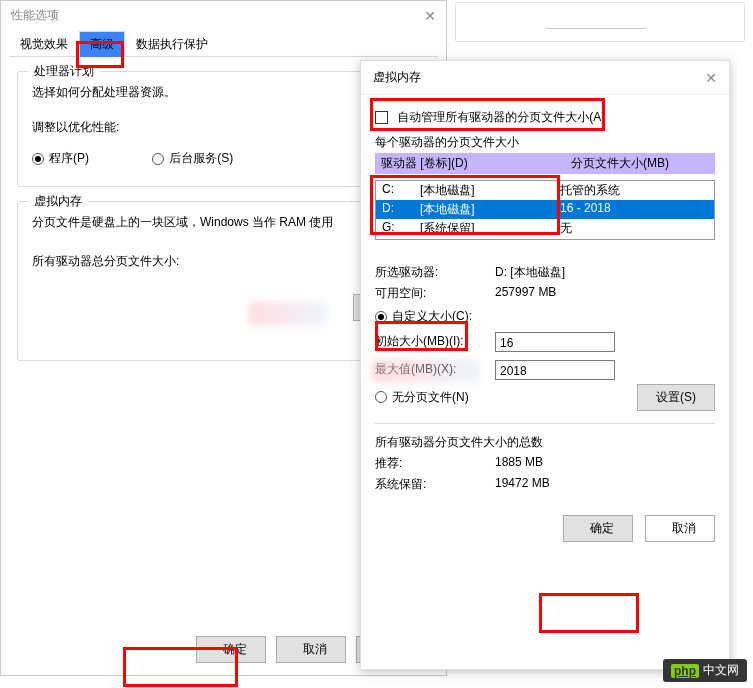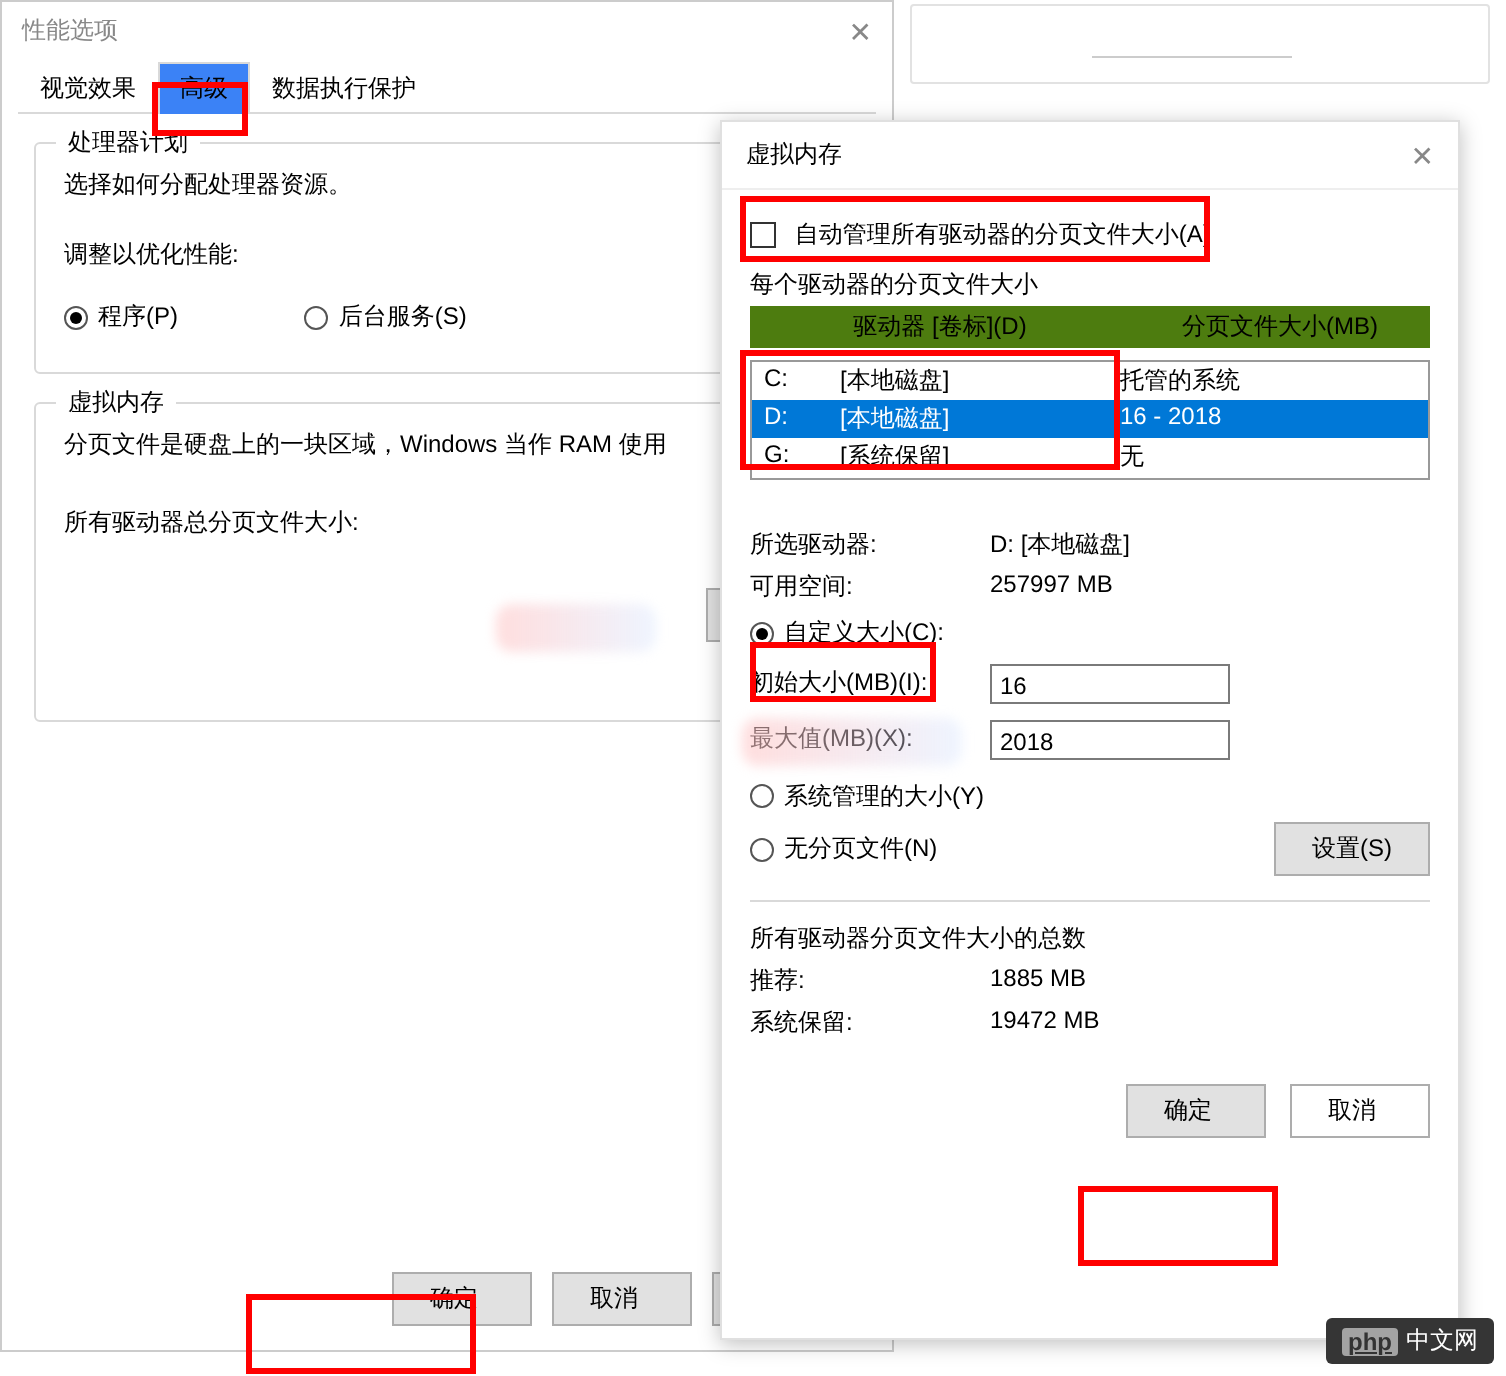--- a/index.html
+++ b/index.html
@@ -18,50 +18,50 @@
 
     .groupbox { border: 1px solid #d9d9d9; margin: 14px 16px; padding: 12px 14px 18px; position: relative; border-radius: 3px; }
     .group-legend { position: absolute; top: -9px; left: 10px; background: #fff; padding: 0 6px; white-space: nowrap; }
 
     .radio-row { display: inline-flex; align-items: center; gap: 5px; margin-right: 60px; }
     .radio-dot { width: 12px; height: 12px; border: 1px solid #555; border-radius: 50%; position: relative; display: inline-block; }
     .radio-dot.checked::after { content: ""; width: 6px; height: 6px; background: #000; border-radius: 50%; position: absolute; left: 2px; top: 2px; }
 
     .vm-row { display: flex; justify-content: space-between; align-items: center; }
 
-    .btn { border: 1px solid #adadad; background: #e1e1e1; padding: 4px 18px; display: inline-block; text-align: left; cursor: default; }
+    .btn { border: 1px solid #adadad; background: #e1e1e1; padding: 4px 18px; display: inline-block; text-align: right; cursor: default; }
     .btn.disabled { color: #888; }
 
     .bottom-actions { position: absolute; bottom: 12px; right: 12px; display: flex; gap: 10px; }
 
     .window2 {
       position: absolute; left: 360px; top: 60px; width: 370px; height: 610px;
       border: 1px solid #e0e0e0; background: #fff; box-shadow: 0 2px 10px rgba(0,0,0,0.25);
     }
     .titlebar2 { display: flex; justify-content: space-between; align-items: center; padding: 8px 12px; border-bottom: 1px solid #eee; }
 
     .checkbox { width: 13px; height: 13px; border: 1px solid #333; display: inline-block; vertical-align: middle; }
 
     .drive-list { border: 1px solid #999; margin: 6px 14px 0; height: 60px; overflow: hidden; }
     .drive-header { display: flex; }
-    .drive-header .col { border-right: 1px solid #d0d0d0; padding: 2px 6px; background: #4d7c0f; text-align: center; }
+    .drive-header .col { border-right: 1px solid #d0d0d0; padding: 2px 6px; background: #c4b5fd; }
     .drive-row { display: flex; padding: 1px 0; }
     .drive-row span { padding: 0 6px; white-space: nowrap; }
     .drive-row.selected { background: #0078d7; color: #fff; }
 
     .info-row { display: flex; margin: 4px 14px; }
     .info-label { width: 120px; }
     .info-value { flex: 1; }
 
     .size-input { border: 1px solid #7a7a7a; height: 20px; width: 120px; padding: 0 4px; line-height: 20px; display: inline-block; }
 
     .hl-red { outline: 3px solid #ff0000; outline-offset: -3px; position: absolute; pointer-events: none; }
 
     .php-logo { position: absolute; right: 6px; bottom: 6px; background: #353535; color: #fff; font-size: 11px; padding: 3px 8px; border-radius: 3px; display: flex; align-items: center; gap: 4px; }
-    .php-logo .p { background: #a3a3a3; color: #333; font-weight: bold; padding: 0 3px; border-radius: 2px; text-decoration: underline; }
+    .php-logo .p { background: #84cc16; color: #333; font-weight: bold; padding: 0 3px; border-radius: 2px; text-decoration: underline; }
 
     .top-partial { position: absolute; right: 8px; top: 2px; width: 290px; height: 40px; border: 1px solid #e2e2e2; border-radius: 2px; background: #fff; }
     .top-partial .inner { position: absolute; left: 90px; top: 8px; width: 100px; height: 18px; border-bottom: 1px solid #ccc; }
 
     .blur-blob { position: absolute; width: 80px; height: 24px; background: linear-gradient(90deg, rgba(255,200,200,0.6), rgba(200,220,255,0.3)); filter: blur(3px); border-radius: 8px; }
   </style>
 </head>
 <body>
 
 <div class="top-partial">
@@ -170,26 +170,20 @@
 
   <div class="info-row" style="align-items:center">
     <span class="info-label">初始大小(MB)(I):</span>
     <span class="size-input">16</span>
   </div>
   <div class="info-row" style="align-items:center;margin-top:8px">
     <span class="info-label">最大值(MB)(X):</span>
     <span class="size-input">2018</span>
   </div>
 
-  <div style="margin:10px 14px 4px">
-    <label class="radio-row">
-      <span class="radio-dot"></span>
-      <span>系统管理的大小(Y)</span>
-    </label>
-  </div>
   <div style="margin:4px 14px;display:flex;justify-content:space-between;align-items:center">
     <label class="radio-row">
       <span class="radio-dot"></span>
       <span>无分页文件(N)</span>
     </label>
     <span class="btn" style="min-width:60px">设置(S)</span>
   </div>
 
   <div style="border-top:1px solid #d9d9d9;margin:12px 14px 0"></div>
   <div style="margin:10px 14px 4px">所有驱动器分页文件大小的总数</div>

